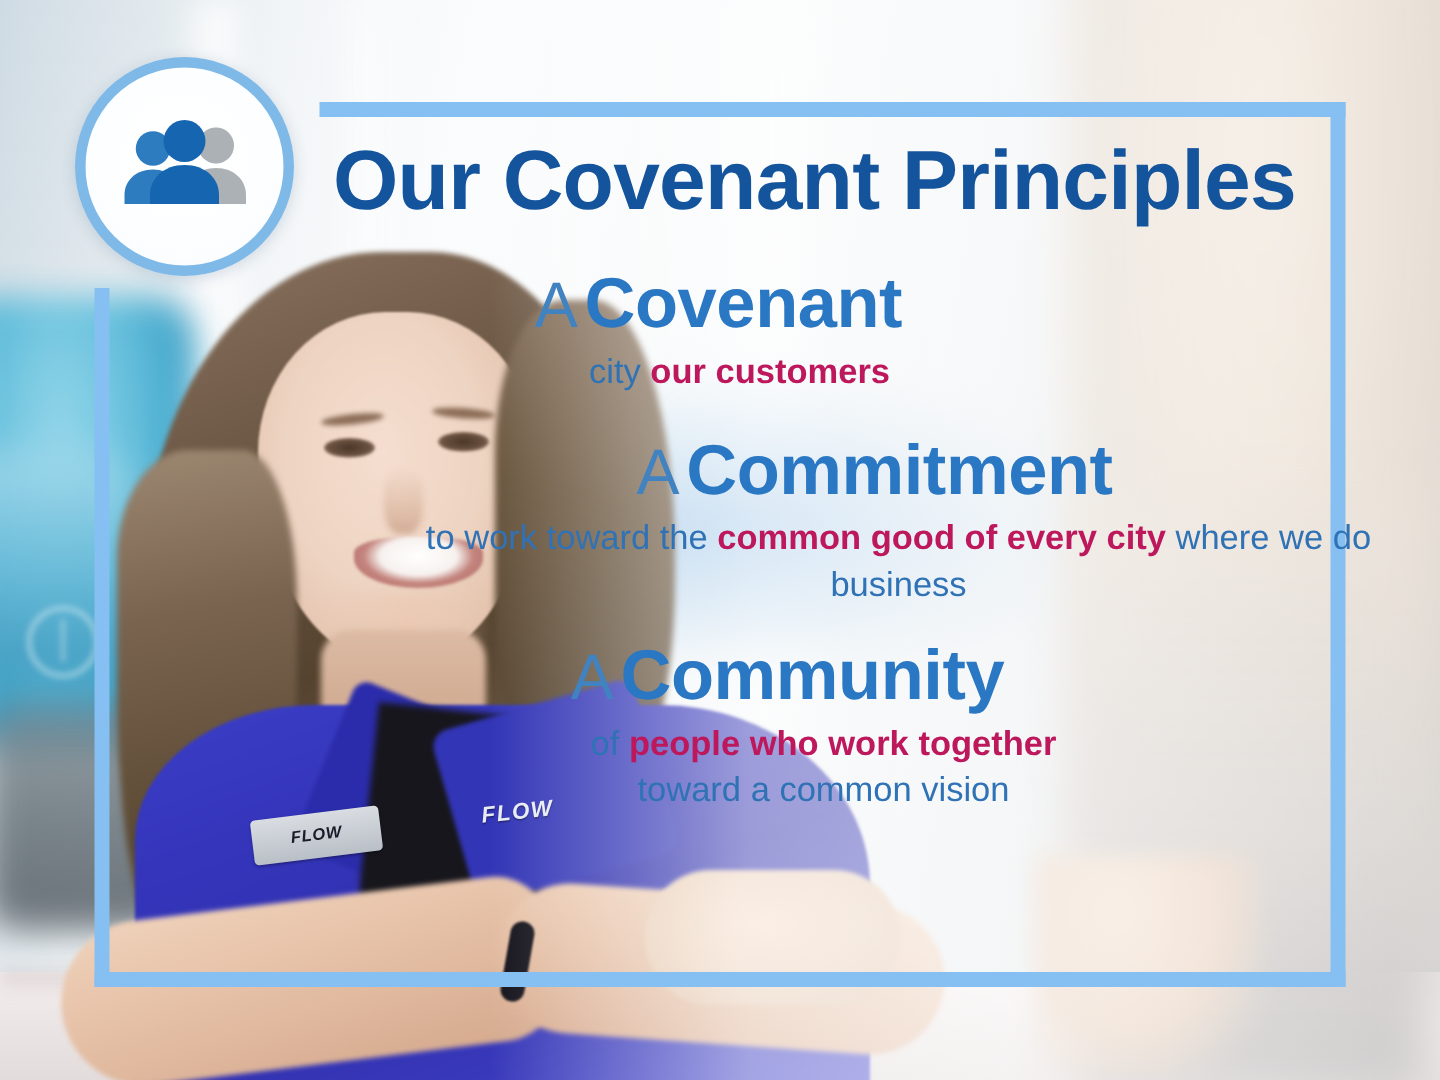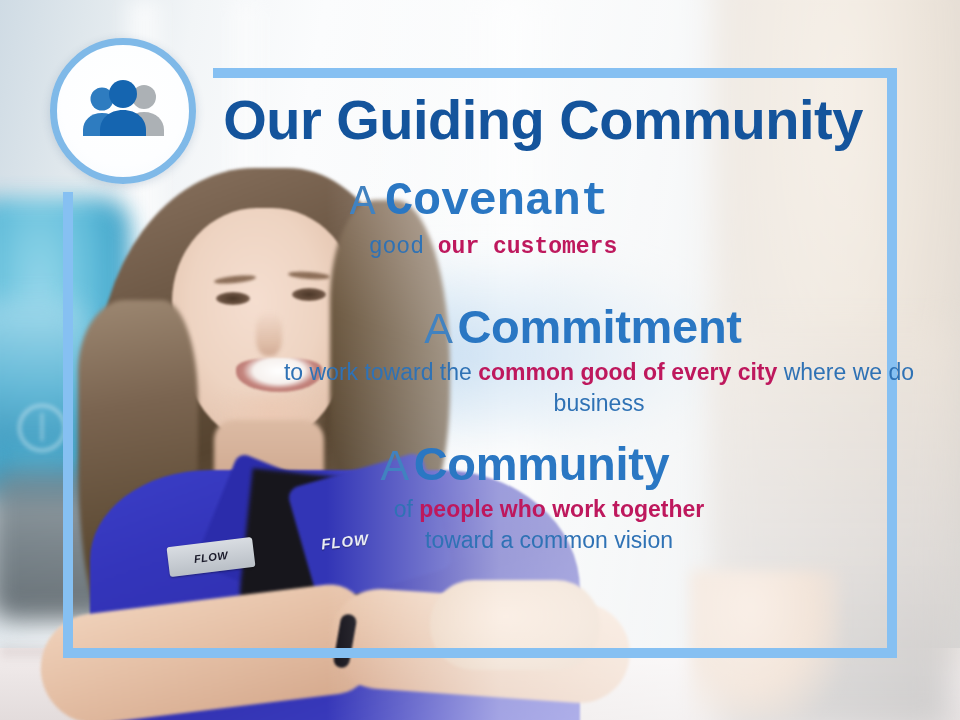--- a/index.html
+++ b/index.html
@@ -281,21 +281,21 @@
   .p-sub b { font-weight: bold; color: #be185d; }
 
   
   #principle-1 .p-head { transform: translateX(-62px); }
   #principle-1 .p-sub  { transform: translateX(-48px); }
   #principle-2 .p-head { transform: translateX(-16px); }
   #principle-2 .p-sub  { transform: translateX(8px); }
   #principle-3 .p-head { transform: translateX(42px); }
   #principle-3 .p-sub  { transform: translateX(58px); width: 100%; }
 
-  #principle-1 { margin-bottom: 40px; font-family: Liberation Mono, monospace; }
+  #principle-1 { margin-bottom: 26px; }
   #principle-2 { margin-bottom: 34px; }
 </style>
 </head>
 <body>
 
 <div class="poster">
 
   <div class="photo">
     <div class="bg-wall"></div>
     <div class="bg-windowstripe ws1"></div>
@@ -358,30 +358,30 @@
 
         <circle cx="27" cy="20" r="11.5" fill="#2E7CC0"></circle>
         <path d="M27 34c-11.5 0-19 7.5-19 17v6h38v-6c0-9.5-7.5-17-19-17z" fill="#2E7CC0"></path>
 
         <circle cx="48" cy="15" r="14" fill="#1565B0"></circle>
         <path d="M48 31c-14 0-23 9-23 20v6h46v-6c0-11-9-20-23-20z" fill="#1565B0"></path>
       </svg>
     </span>
   </div>
 
-  <div class="poster-title">Our Guiding Community</div>
+  <div class="poster-title">Our Covenant Principles</div>
 
   <div class="principles">
 
     <div class="principle" id="principle-1">
       <div class="p-head">
         <span class="art">A</span>
         <span class="word">Covenant</span>
       </div>
-      <div class="p-sub"><span>good </span><b>our customers</b></div>
+      <div class="p-sub"><span>city </span><b>our customers</b></div>
     </div>
 
     <div class="principle" id="principle-3">
       <div class="p-head">
         <span class="art">A</span>
         <span class="word">Commitment</span>
       </div>
       <div class="p-sub"><span>to work toward the </span><b>common good of every city</b><span> where we do business</span></div>
     </div>
 

